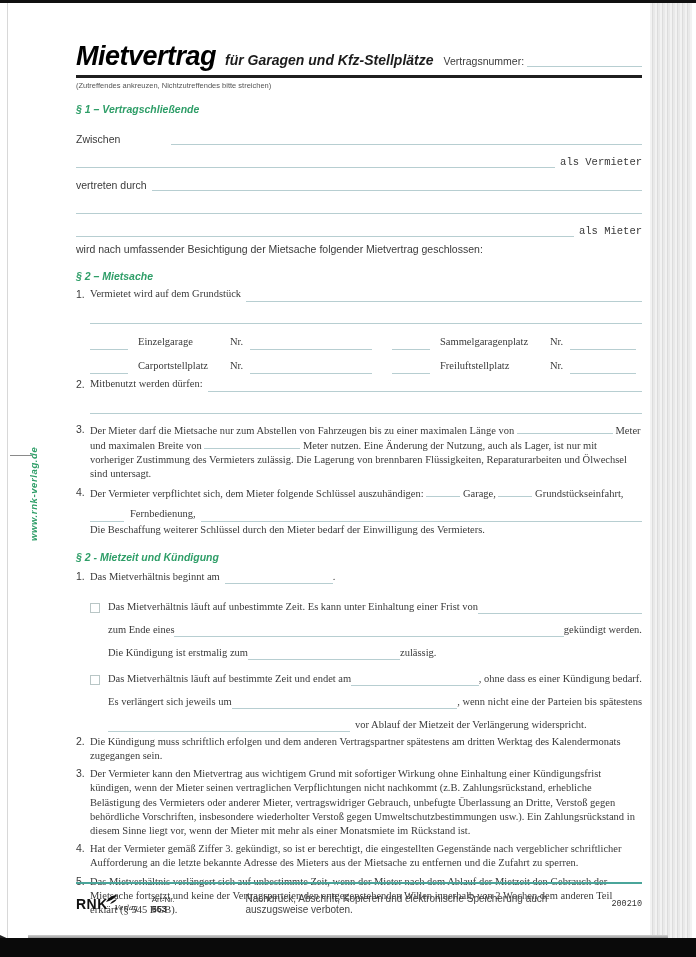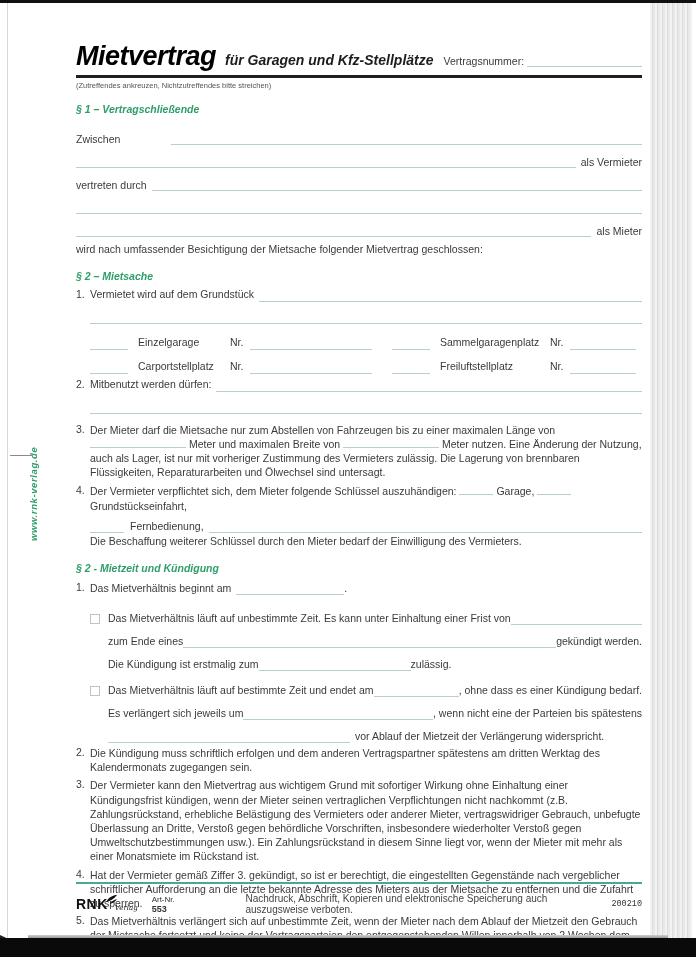--- a/index.html
+++ b/index.html
@@ -37,27 +37,27 @@
   .note { font-size:7.5px; color:#555; margin-top:3px; }
 
   .sec-h { color:#2f9e68; font-weight:bold; font-style:italic; font-size:10.5px; }
   .h1m { margin-top:13px; }
 
   .fill { display:inline-block; border-bottom:1px solid #b7ced1; height:12px; vertical-align:baseline; }
   .grow { flex:1 1 auto; }
 
   .frow { display:flex; align-items:flex-end; height:23px; }
   .frow .lbl { margin-right:5px; white-space:nowrap; }
-  .frow .rlbl { margin-left:5px; white-space:nowrap; }
+  .frow .rlbl { margin-left:5px; white-space:nowrap;font-family:Liberation Mono, monospace; }
 
   .plain { margin-top:6px; }
 
   .item { display:flex; margin-top:4px; }
   .item .num { width:14px; flex:none; }
-  .item .itext { flex:1; line-height:14.2px; }
+  .item .itext { flex:1; line-height:14.2px;font-family:Liberation Serif, serif; }
 
   .iline { display:flex; align-items:flex-end; height:22px; }
   .iline .lbl { margin-right:5px; white-space:nowrap; }
 
   .garage-grid { margin-top:2px; }
   .grow2 { display:flex; align-items:flex-end; height:24px; }
   .gopt { display:flex; align-items:flex-end; }
   .gopt .chk-line { width:38px; margin-right:10px; }
   .gopt-l { width:288px; margin-right:14px; }
   .gopt-l .glabel { width:92px; }

